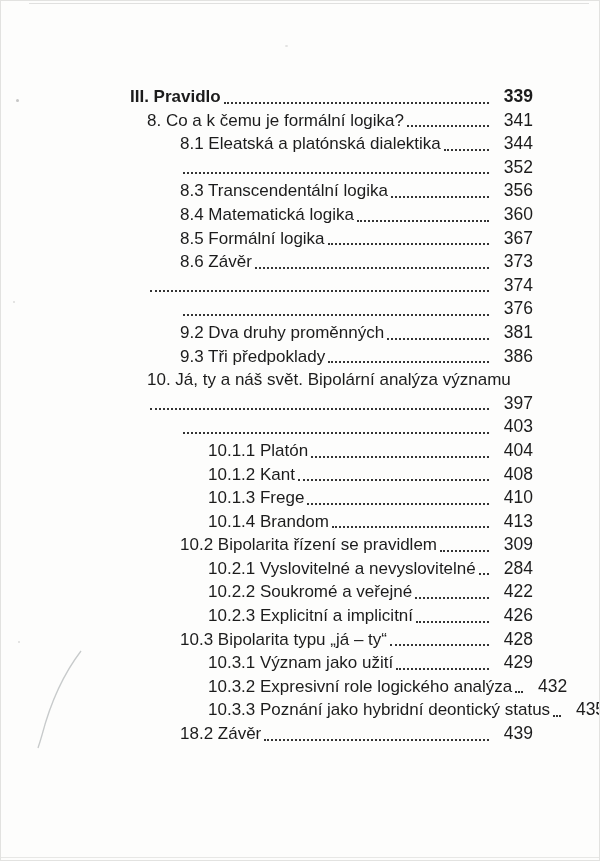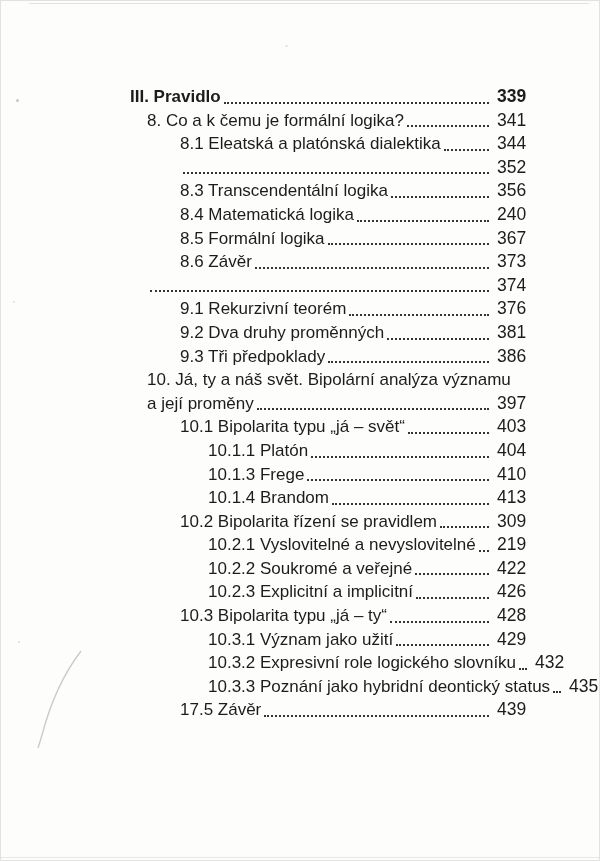--- a/index.html
+++ b/index.html
@@ -56,20 +56,21 @@
   .label { flex: 0 0 auto; }
   .dots {
     flex: 1 1 auto;
     border-bottom: 2px dotted var(--leader, #343434);
     margin: 0 8px 5px 3px;
     min-width: 8px;
   }
   .page {
     flex: 0 0 auto;
     width: 36px;
+    text-align: right;
     font-size: 17.5px;
   }
   .artifacts {
     position: absolute;
     top: 0; left: 0;
     width: 600px; height: 861px;
     pointer-events: none;
   }
   .speck {
     position: absolute;
@@ -106,88 +107,90 @@
         <span class="page">352</span>
       </div>
       <div class="row lvl2">
         <span class="label">8.3 Transcendentální logika</span>
         <span class="dots"></span>
         <span class="page">356</span>
       </div>
       <div class="row lvl2">
         <span class="label">8.4 Matematická logika</span>
         <span class="dots"></span>
-        <span class="page">240</span>
+        <span class="page">360</span>
       </div>
       <div class="row lvl2">
         <span class="label">8.5 Formální logika</span>
         <span class="dots"></span>
         <span class="page">367</span>
       </div>
       <div class="row lvl2">
         <span class="label">8.6 Závěr</span>
         <span class="dots"></span>
         <span class="page">373</span>
       </div>
       <div class="row lvl1">
         <span class="dots"></span>
         <span class="page">374</span>
       </div>
       <div class="row lvl2">
-        <span class="label">9.1 Rekurzivní teorém</span>
         <span class="dots"></span>
         <span class="page">376</span>
       </div>
       <div class="row lvl2">
         <span class="label">9.2 Dva druhy proměnných</span>
         <span class="dots"></span>
         <span class="page">381</span>
       </div>
       <div class="row lvl2">
         <span class="label">9.3 Tři předpoklady</span>
         <span class="dots"></span>
         <span class="page">386</span>
       </div>
       <div class="row lvl1">
         <span class="label">10. Já, ty a náš svět. Bipolární analýza významu</span>
       </div>
       <div class="row lvl1">
-        <span class="label">a její proměny</span>
         <span class="dots"></span>
         <span class="page">397</span>
       </div>
       <div class="row lvl2">
-        <span class="label">10.1 Bipolarita typu „já – svět“</span>
         <span class="dots"></span>
         <span class="page">403</span>
       </div>
       <div class="row lvl3">
         <span class="label">10.1.1 Platón</span>
         <span class="dots"></span>
         <span class="page">404</span>
       </div>
       <div class="row lvl3">
+        <span class="label">10.1.2 Kant</span>
+        <span class="dots"></span>
+        <span class="page">408</span>
+      </div>
+      <div class="row lvl3">
         <span class="label">10.1.3 Frege</span>
         <span class="dots"></span>
         <span class="page">410</span>
       </div>
       <div class="row lvl3">
         <span class="label">10.1.4 Brandom</span>
         <span class="dots"></span>
         <span class="page">413</span>
       </div>
       <div class="row lvl2">
         <span class="label">10.2 Bipolarita řízení se pravidlem</span>
         <span class="dots"></span>
         <span class="page">309</span>
       </div>
       <div class="row lvl3">
         <span class="label">10.2.1 Vyslovitelné a nevyslovitelné</span>
         <span class="dots"></span>
-        <span class="page">219</span>
+        <span class="page">284</span>
       </div>
       <div class="row lvl3">
         <span class="label">10.2.2 Soukromé a veřejné</span>
         <span class="dots"></span>
         <span class="page">422</span>
       </div>
       <div class="row lvl3">
         <span class="label">10.2.3 Explicitní a implicitní</span>
         <span class="dots"></span>
         <span class="page">426</span>
@@ -196,31 +199,31 @@
         <span class="label">10.3 Bipolarita typu „já – ty“</span>
         <span class="dots"></span>
         <span class="page">428</span>
       </div>
       <div class="row lvl3">
         <span class="label">10.3.1 Význam jako užití</span>
         <span class="dots"></span>
         <span class="page">429</span>
       </div>
       <div class="row lvl3">
-        <span class="label">10.3.2 Expresivní role logického slovníku</span>
+        <span class="label">10.3.2 Expresivní role logického analýza</span>
         <span class="dots"></span>
         <span class="page">432</span>
       </div>
       <div class="row lvl3">
         <span class="label">10.3.3 Poznání jako hybridní deontický status</span>
         <span class="dots"></span>
         <span class="page">435</span>
       </div>
       <div class="row lvl2">
-        <span class="label">17.5 Závěr</span>
+        <span class="label">18.2 Závěr</span>
         <span class="dots"></span>
         <span class="page">439</span>
       </div>
     </div>
 
   <svg class="artifacts" viewBox="0 0 600 861" xmlns="http://www.w3.org/2000/svg">
     <path d="M 80 650 C 67 667, 51 696, 41 734 C 39 741, 38 744, 37 747" fill="none" stroke="#9aa0a3" stroke-width="1.3" opacity="0.55"></path>
   </svg>
   <div class="speck" style="left:15px;top:98px;width:3px;height:3px;"></div>
   <div class="speck" style="left:12px;top:300px;width:2px;height:2px;opacity:.3;"></div>

